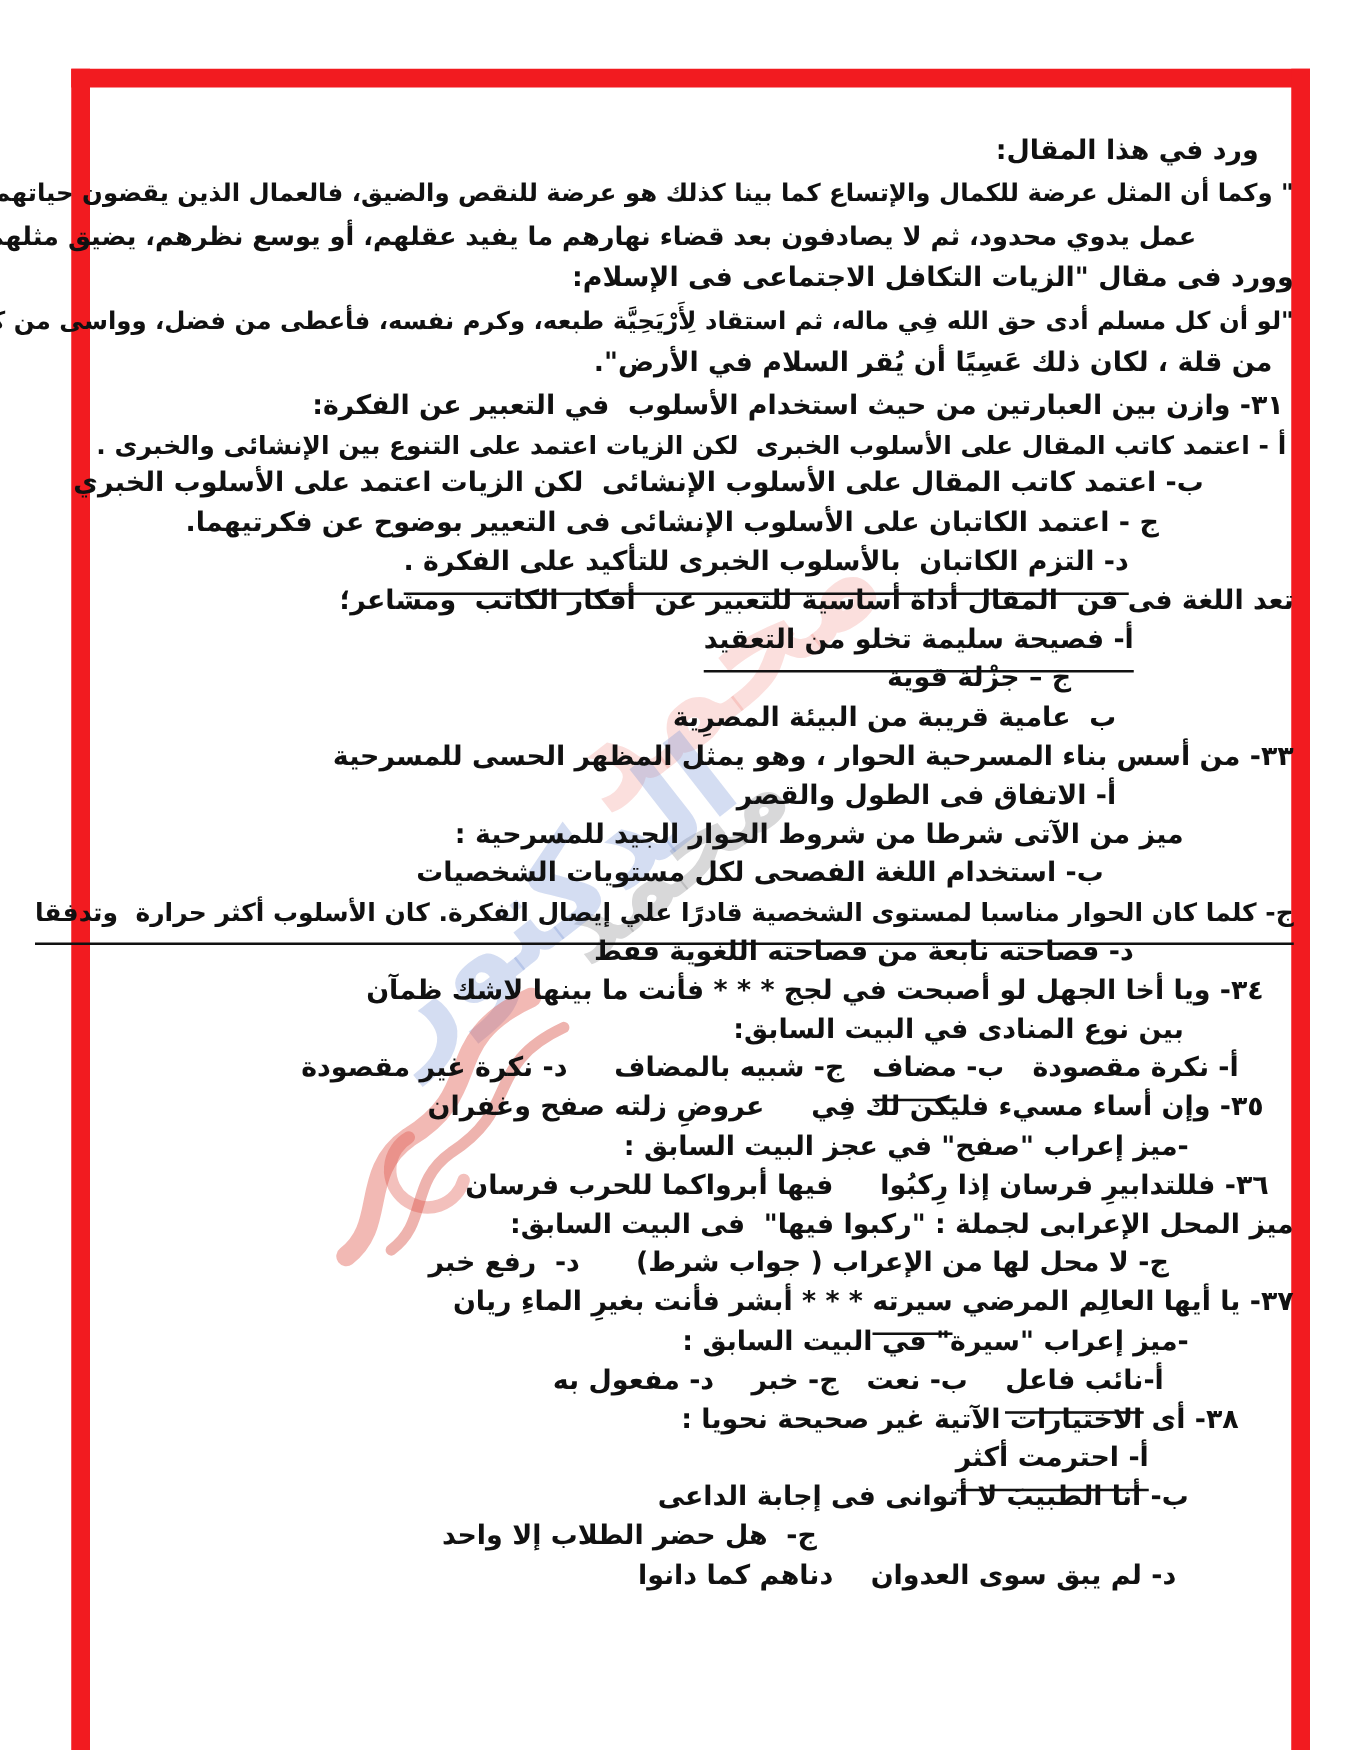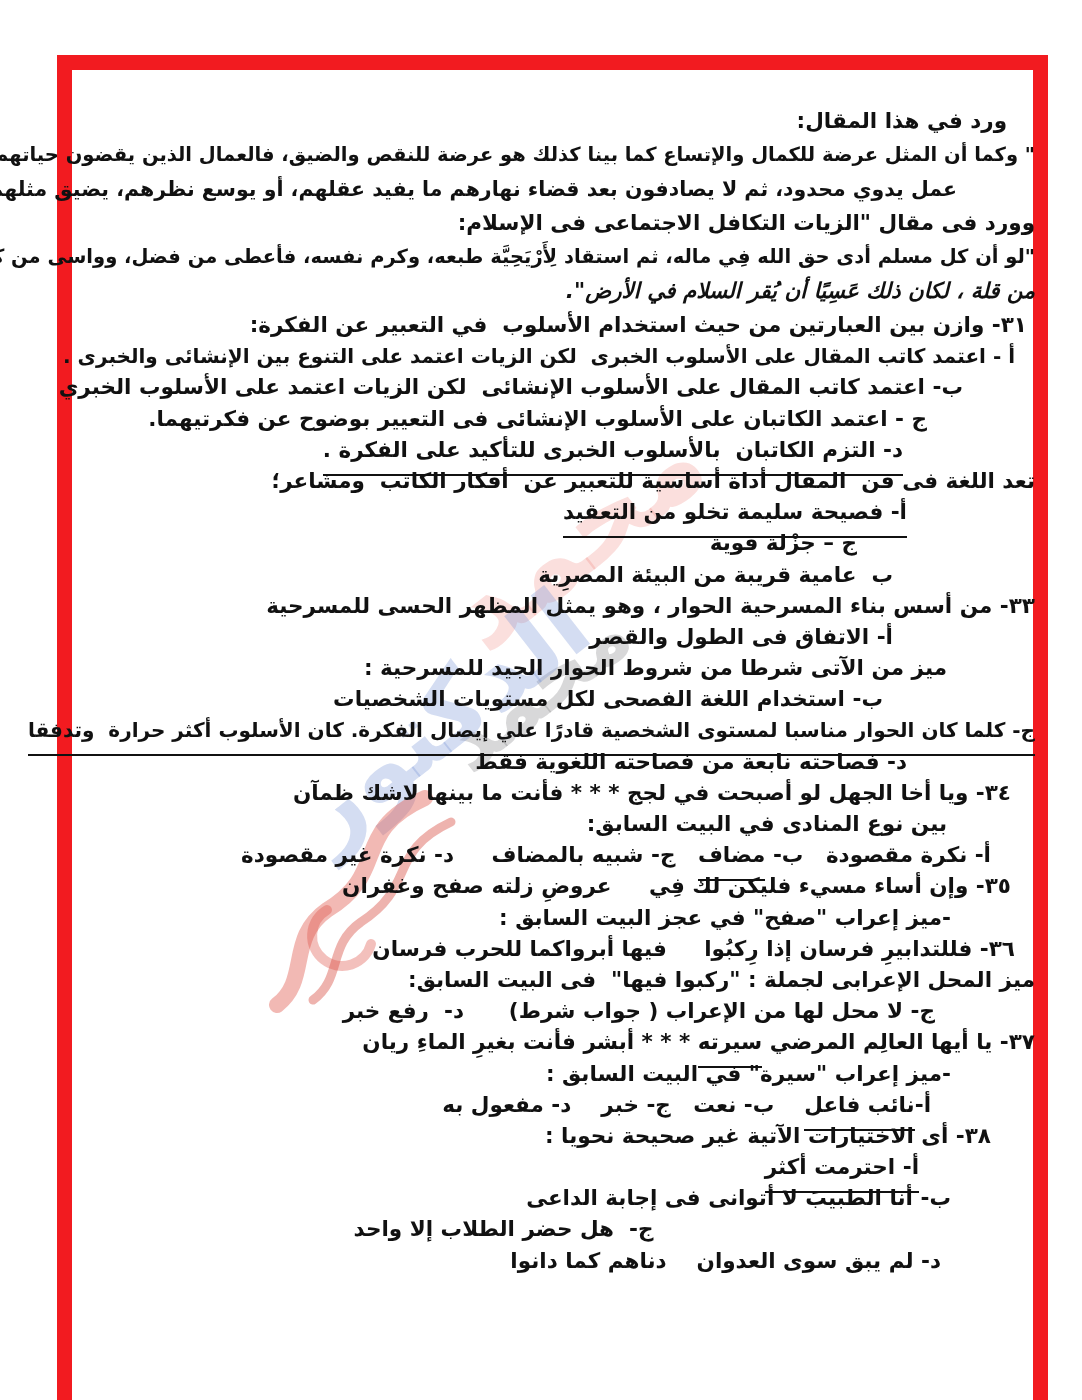--- a/index.html
+++ b/index.html
@@ -75,23 +75,23 @@
     <path d="M 186,32 C 122,62 152,96 96,132 C 62,156 78,188 48,210" fill="none" stroke="#d3362a" stroke-width="9" stroke-linecap="round" opacity="0.38"></path>
     <path d="M 62,120 a 30,30 0 1 0 44,34" fill="none" stroke="#dd4a3e" stroke-width="10" stroke-linecap="round" opacity="0.35"></path>
   </svg>
 
   <div class="content">
       <div class="line" style="margin-right: 28px; height: 34px;"><span>ورد في هذا المقال:</span></div>
       <div class="line" style="margin-right: 0px; font-size: 19.5px; height: 34px;"><span>" وكما أن المثل عرضة للكمال والإتساع كما بينا كذلك هو عرضة للنقص والضيق، فالعمال الذين يقضون حياتهم في</span></div>
       <div class="line" style="margin-right: 78px; font-size: 20.5px; height: 34px;"><span>عمل يدوي محدود، ثم لا يصادفون بعد قضاء نهارهم ما يفيد عقلهم، أو يوسع نظرهم، يضيق مثلهم، ".</span></div>
       <div class="line" style="margin-right: 0px; height: 34px;"><span>وورد فى مقال "الزيات التكافل الاجتماعى فى الإسلام:</span></div>
       <div class="line" style="margin-right: 0px; font-size: 19.5px; height: 34px;"><span>"لو أن كل مسلم أدى حق الله فِي ماله، ثم استقاد لِأَرْيَحِيَّة طبعه، وكرم نفسه، فأعطى من فضل، وواسى من كَفَاف، وآثر</span></div>
-      <div class="line" style="margin-right: 0px; height: 34px; font-style: italic;"><span>من قلة ، لكان ذلك عَسِيًا أن يُقر السلام في الأرض".</span></div>
+      <div class="line" style="margin-right: 17px; height: 34px;"><span>من قلة ، لكان ذلك عَسِيًا أن يُقر السلام في الأرض".</span></div>
       <div class="line" style="margin-right: 8px;"><span>٣١- وازن بين العبارتين من حيث استخدام الأسلوب  في التعبير عن الفكرة:</span></div>
-      <div class="line" style="margin-right: 20px; font-size: 20px;"><span>أ - اعتمد كاتب المقال على الأسلوب الخبرى  لكن الزيات اعتمد على التنوع بين الإنشائى والخبرى .</span></div>
+      <div class="line" style="margin-right: 6px; font-size: 20px;"><span>أ - اعتمد كاتب المقال على الأسلوب الخبرى  لكن الزيات اعتمد على التنوع بين الإنشائى والخبرى .</span></div>
       <div class="line" style="margin-right: 72px;"><span>ب- اعتمد كاتب المقال على الأسلوب الإنشائى  لكن الزيات اعتمد على الأسلوب الخبري</span></div>
       <div class="line" style="margin-right: 108px;"><span>ج - اعتمد الكاتبان على الأسلوب الإنشائى فى التعيير بوضوح عن فكرتيهما.</span></div>
       <div class="line" style="margin-right: 132px;"><span class="u">د- التزم الكاتبان  بالأسلوب الخبرى للتأكيد على الفكرة .</span></div>
       <div class="line" style="margin-right: 0px;"><span>تعد اللغة فى فن  المقال أداة أساسية للتعبير عن  أفكار الكاتب  ومشاعر؛</span></div>
       <div class="line" style="margin-right: 128px;"><span class="u">أ- فصيحة سليمة تخلو من التعقيد</span></div>
       <div class="line" style="margin-right: 178px;"><span>ج – جزْلة قوية</span></div>
       <div class="line" style="margin-right: 142px;"><span>ب  عامية قريبة من البيئة المصرِية</span></div>
       <div class="line" style="margin-right: 0px;"><span>٣٣- من أسس بناء المسرحية الحوار ، وهو يمثل المظهر الحسى للمسرحية</span></div>
       <div class="line" style="margin-right: 142px;"><span>أ- الاتفاق فى الطول والقصر</span></div>
       <div class="line" style="margin-right: 88px;"><span>ميز من الآتى شرطا من شروط الحوار الجيد للمسرحية :</span></div>

